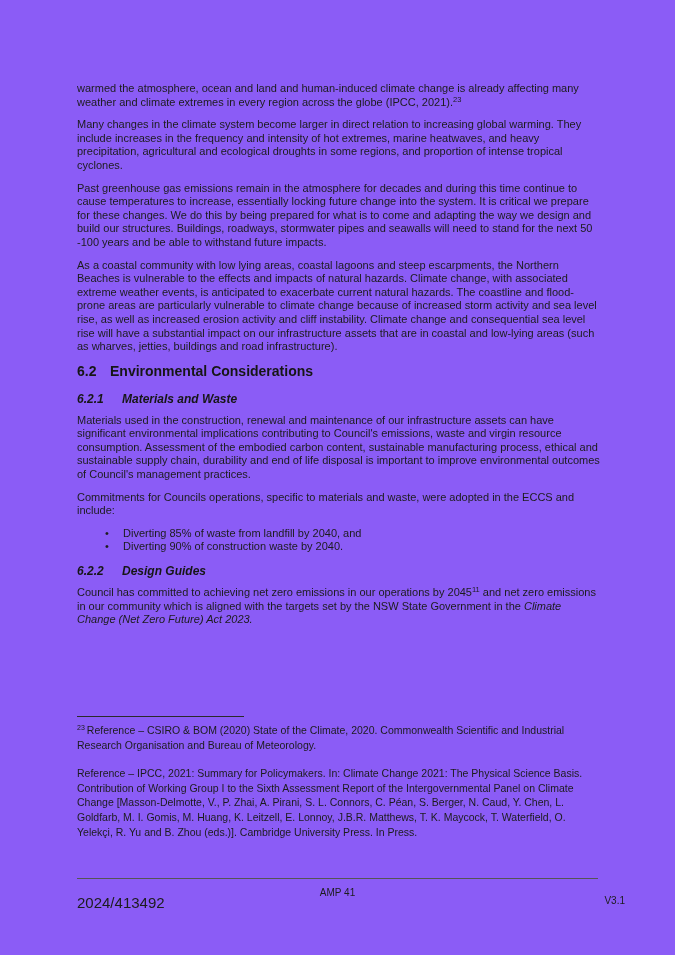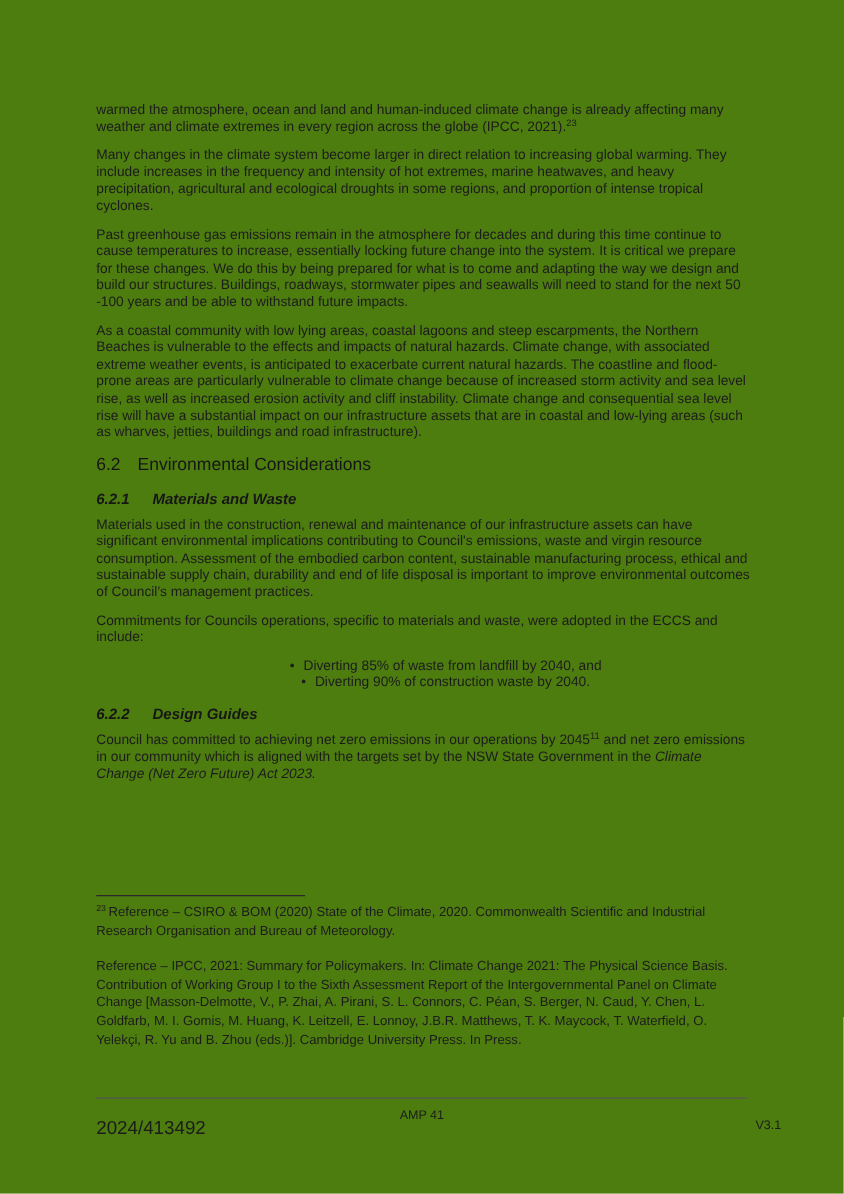--- a/index.html
+++ b/index.html
@@ -4,21 +4,21 @@
 <style>
   html, body {
     margin: 0;
     padding: 0;
     background: #ffffff;
   }
   .page {
     position: relative;
     width: 675px;
     height: 955px;
-    background: #4d7c0f;
+    background: #8b5cf6;
     font-family: "Liberation Sans", sans-serif;
     color: #1c1c1c;
     overflow: hidden;
   }
   .content {
     position: absolute;
     left: 77px;
     top: 82px;
     width: 524px;
   }
@@ -31,21 +31,21 @@
   sup.fnref {
     font-size: 7.5px;
     line-height: 0;
     position: relative;
     top: -4px;
     vertical-align: baseline;
   }
   h2.sec {
     font-size: 14px;
     line-height: 17px;
-    font-weight: normal;
+    font-weight: bold;
     margin: 8px 0 12px 0;
     color: #161616;
   }
   h2.sec .num {
     display: inline-block;
     width: 33px;
   }
   h3.subsec {
     font-size: 12px;
     line-height: 15px;
@@ -58,21 +58,20 @@
     display: inline-block;
     width: 45px;
   }
   .bullet-list {
     margin: 0 0 9px 0;
   }
   .bullet-item {
     font-size: 11px;
     line-height: 13.6px;
     padding-left: 28px;
-    text-align: center;
   }
   .bullet-item .bullet {
     display: inline-block;
     width: 18px;
   }
   .italic { font-style: italic; }
 
   .footnotes {
     position: absolute;
     left: 77px;

